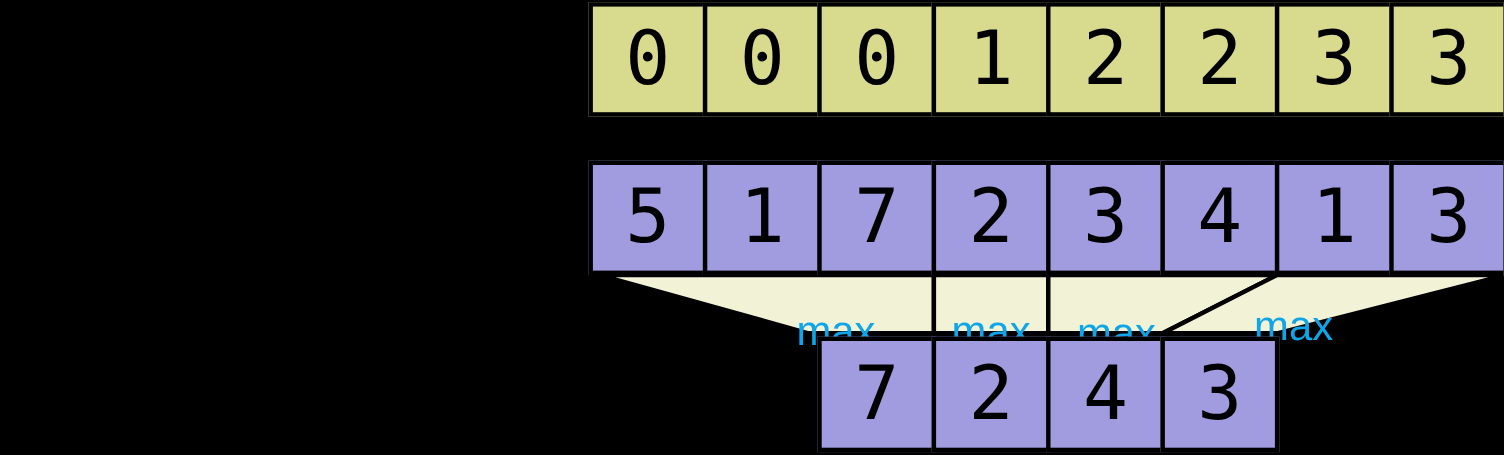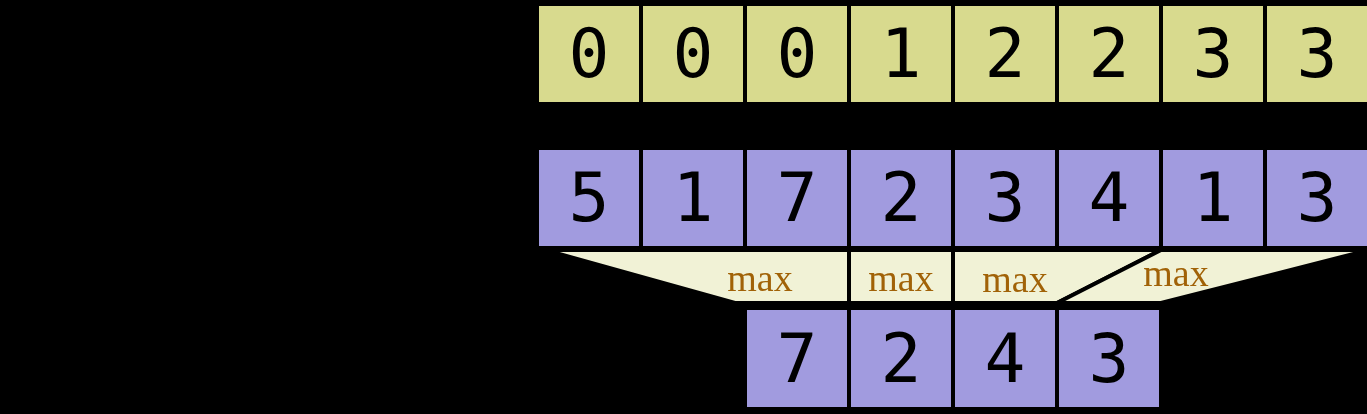--- a/index.html
+++ b/index.html
@@ -43,25 +43,26 @@
     position: absolute;
     left: 0;
     top: 0;
     width: 1367px;
     height: 414px;
     pointer-events: none;
   }
   .max-label {
     position: absolute;
     transform: translate(-50%, -50%);
-    font-family: Liberation Serif, serif;
+    font-family: Liberation Sans, sans-serif;
     font-size: 38px;
     line-height: 1;
-    color: #a16207;
+    color: #0ea5e9;
     white-space: nowrap;
+    margin-top: 24px;
   }
   .max-label-1 { left: 760px; top: 278px; }
   .max-label-2 { left: 901px; top: 278px; }
   .max-label-3 { left: 1015px; top: 279px; }
   .max-label-4 { left: 1176px; top: 273px; }
 </style>
 </head>
 <body>
 
 <div class="stage">

